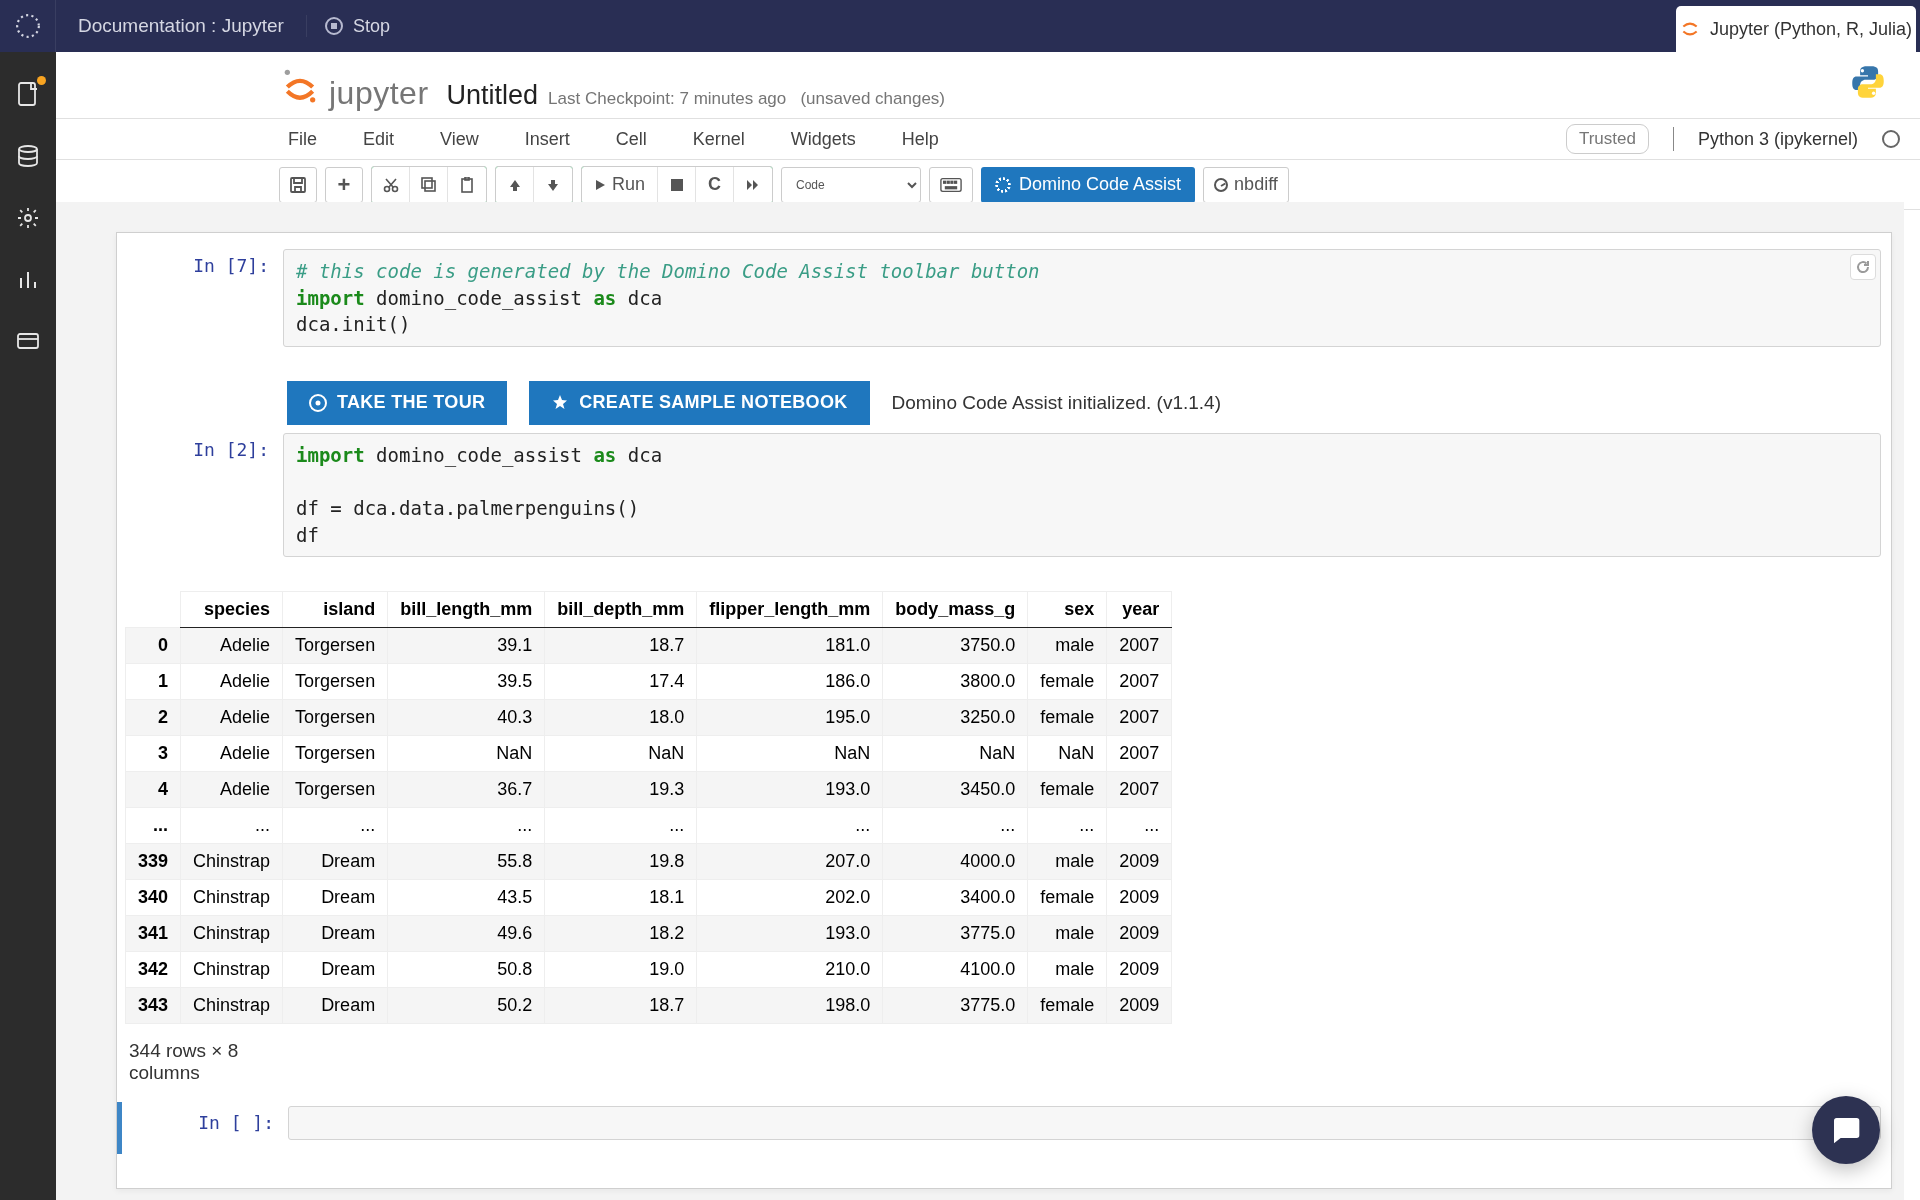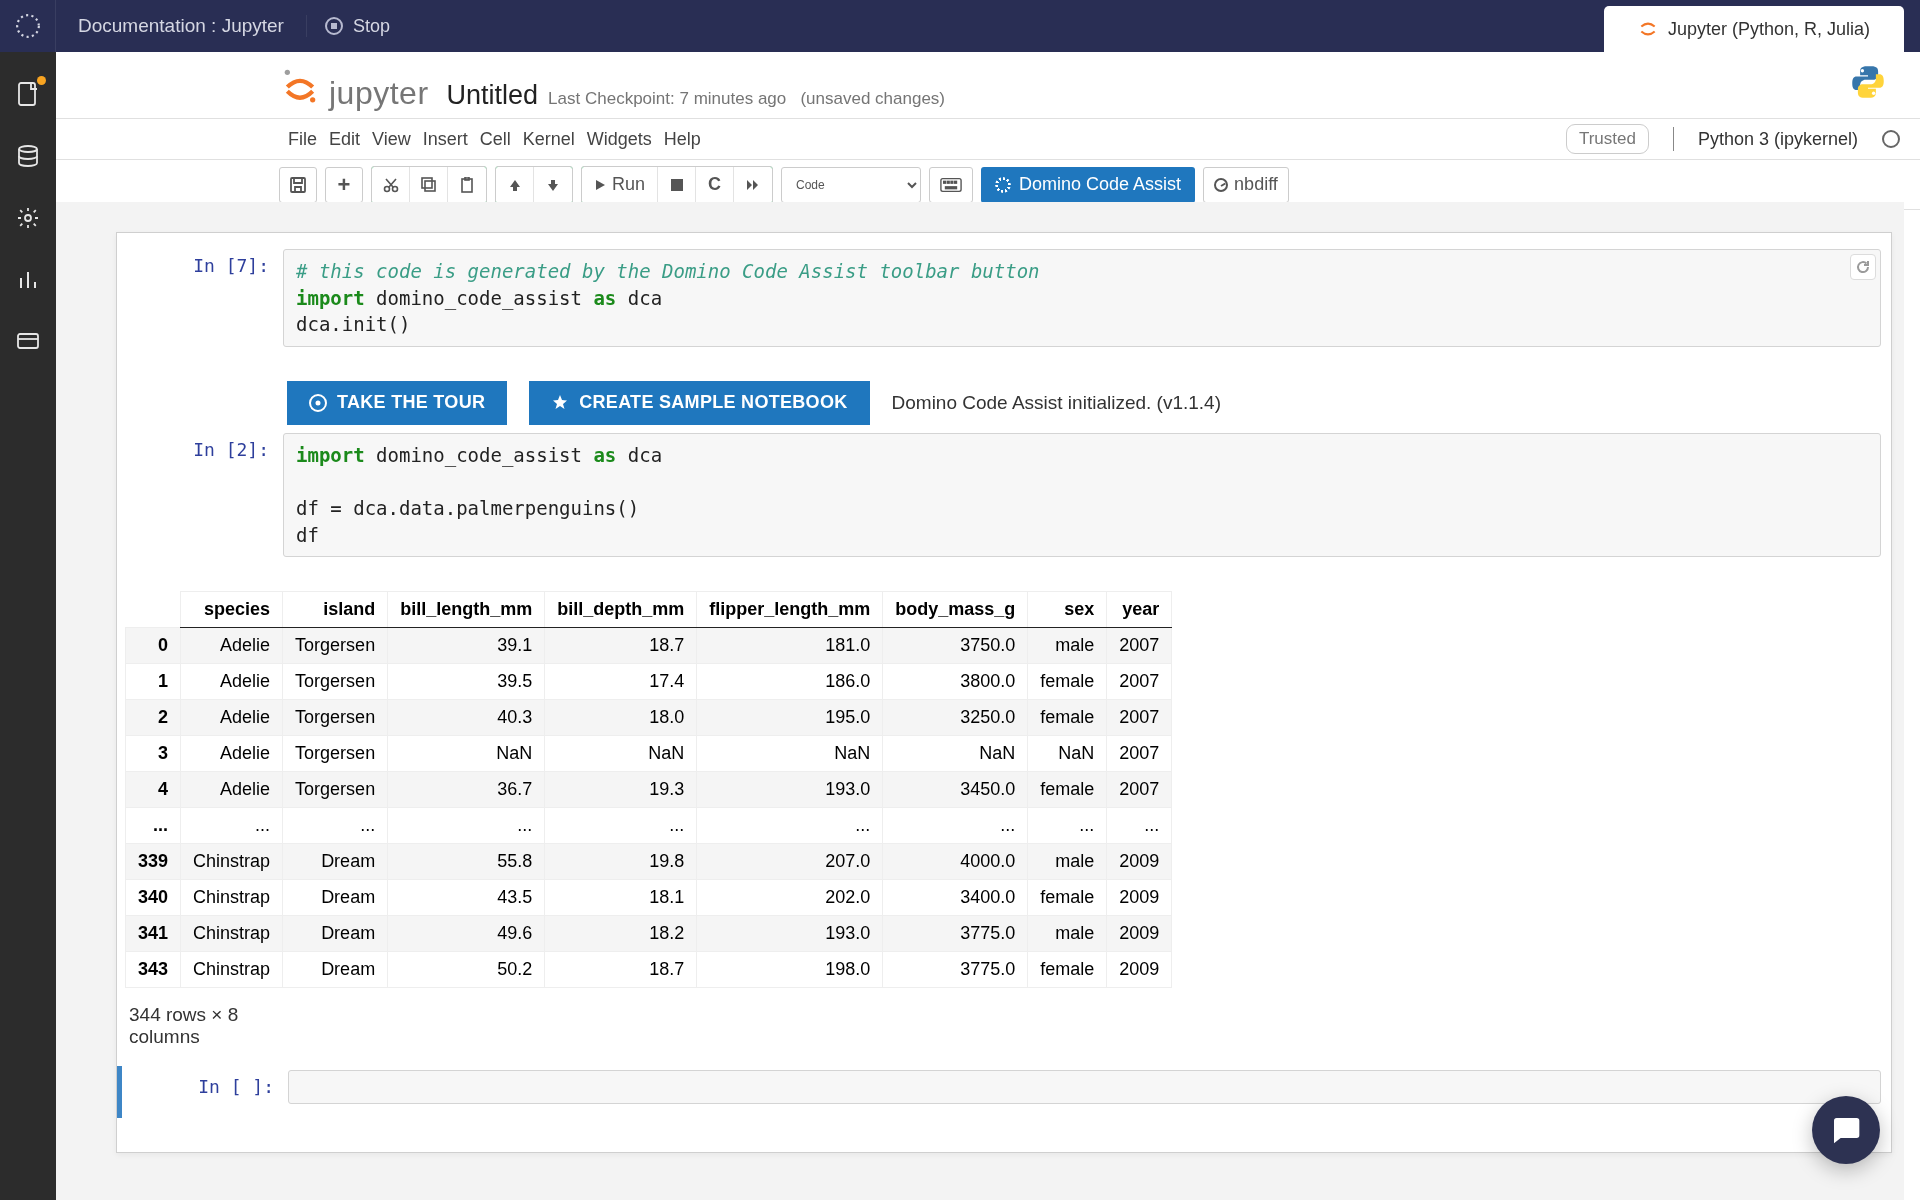--- a/index.html
+++ b/index.html
@@ -7,21 +7,21 @@
 
   
   .topbar { display: flex; align-items: center; height: 52px; background: #292e54; color: #d5d7e3; font-size: 18px; }
   .topbar-left { display: flex; align-items: center; }
   .topbar-logo { width: 56px; height: 52px; display: flex; align-items: center; justify-content: center; border-right: 1px solid rgba(255,255,255,.08); }
   .topbar-logo svg { width: 26px; height: 26px; }
   .topbar-doc { padding: 0 22px; border-right: 1px solid rgba(255,255,255,.08); font-size: 19px; font-weight: 400; }
   .topbar-stop { display: flex; align-items: center; padding: 0 18px; gap: 10px; cursor: pointer; }
   .stop-circle { width: 18px; height: 18px; border: 2px solid #b7bad0; border-radius: 50%; display: flex; align-items: center; justify-content: center; }
   .stop-square { width: 6px; height: 6px; background: #b7bad0; }
-  .topbar-right { margin-left: auto; background: #fff; color: #333; height: 46px; padding: 0 34px; display: flex; align-items: center; gap: 10px; border-radius: 5px 5px 0 0; margin-right: 16px; margin-top: 6px; }
+  .topbar-right { margin-left: auto; background: #fff; color: #333; height: 46px; padding: 0 4px; display: flex; align-items: center; gap: 10px; border-radius: 5px 5px 0 0; margin-right: 4px; margin-top: 6px; }
   .jupyter-mini { width: 20px; height: 20px; display:flex; align-items:center; justify-content:center;}
   .jupyter-mini svg { width: 20px; height: 20px; }
 
   
   .leftbar { position: absolute; top: 52px; left: 0; bottom: 0; width: 56px; background: #2c2c2c; display: flex; flex-direction: column; align-items: center; padding-top: 28px; gap: 34px; }
   .leftbar-item { width: 28px; height: 28px; position: relative; display: flex; align-items: center; justify-content: center; cursor: pointer; }
   .leftbar-item svg { stroke: #e6e6e6; }
   .dot-badge { position: absolute; top: -4px; right: -4px; width: 9px; height: 9px; background: #f8a421; border-radius: 50%; }
 
   
@@ -31,21 +31,21 @@
   .jupyter-header { display: flex; align-items: baseline; padding: 14px 0 6px 0; margin-left: 225px; }
   .jupyter-logo { width: 38px; height: 38px; margin-right: 10px; display:flex; align-items:center; }
   .jupyter-word { font-family: "Helvetica Neue", Arial, sans-serif; font-size: 32px; font-weight: 400; color: #767676; margin-right: 18px; letter-spacing:.5px;}
   .nb-title { font-size: 27px; color: #222; margin-right: 10px; }
   .checkpoint { font-size: 17px; color: #757575; }
   .checkpoint .unsaved { color: #757575; }
   .python-logo { position: absolute; right: 34px; top: 12px; }
   .python-logo svg { width: 36px; height: 36px; }
 
   
-  .menubar { display: flex; align-items: center; height: 42px; border-top: 1px solid #e0e0e0; border-bottom: 1px solid #e0e0e0; padding-left: 232px; font-size: 18px; color: #444; gap: 12px; position: relative; }
+  .menubar { display: flex; align-items: center; height: 42px; border-top: 1px solid #e0e0e0; border-bottom: 1px solid #e0e0e0; padding-left: 232px; font-size: 18px; color: #444; gap: 46px; position: relative; }
   .menubar .menu-item { cursor: pointer; }
   .menubar-right { position: absolute; right: 20px; display: flex; align-items: center; gap: 24px; }
   .trusted-btn { border: 1px solid #ccc; padding: 4px 12px; border-radius: 9px; color: #777; font-size: 17px; background:#fff; }
   .kernel-sep { width:1px; height:24px; background:#888; }
   .kernel-name { font-size: 18px; color: #333; }
   .kernel-status { width: 18px; height: 18px; border: 2px solid #666; border-radius: 50%; }
 
   
   .toolbar { display: flex; align-items: center; height: 50px; border-bottom: 1px solid #e0e0e0; padding-left: 223px; gap: 8px; background:#fff; }
   .tb-group { display: flex; border: 1px solid #ccc; border-radius: 3px; overflow: hidden; background:#22c55e; }
@@ -445,20 +445,31 @@
                   <td>Chinstrap</td>
                   <td>Dream</td>
                   <td>49.6</td>
                   <td>18.2</td>
                   <td>193.0</td>
                   <td>3775.0</td>
                   <td>male</td>
                   <td>2009</td>
                 </tr>
                 <tr>
+                  <td class="idx">342</td>
+                  <td>Chinstrap</td>
+                  <td>Dream</td>
+                  <td>50.8</td>
+                  <td>19.0</td>
+                  <td>210.0</td>
+                  <td>4100.0</td>
+                  <td>male</td>
+                  <td>2009</td>
+                </tr>
+                <tr>
                   <td class="idx">343</td>
                   <td>Chinstrap</td>
                   <td>Dream</td>
                   <td>50.2</td>
                   <td>18.7</td>
                   <td>198.0</td>
                   <td>3775.0</td>
                   <td>female</td>
                   <td>2009</td>
                 </tr>

